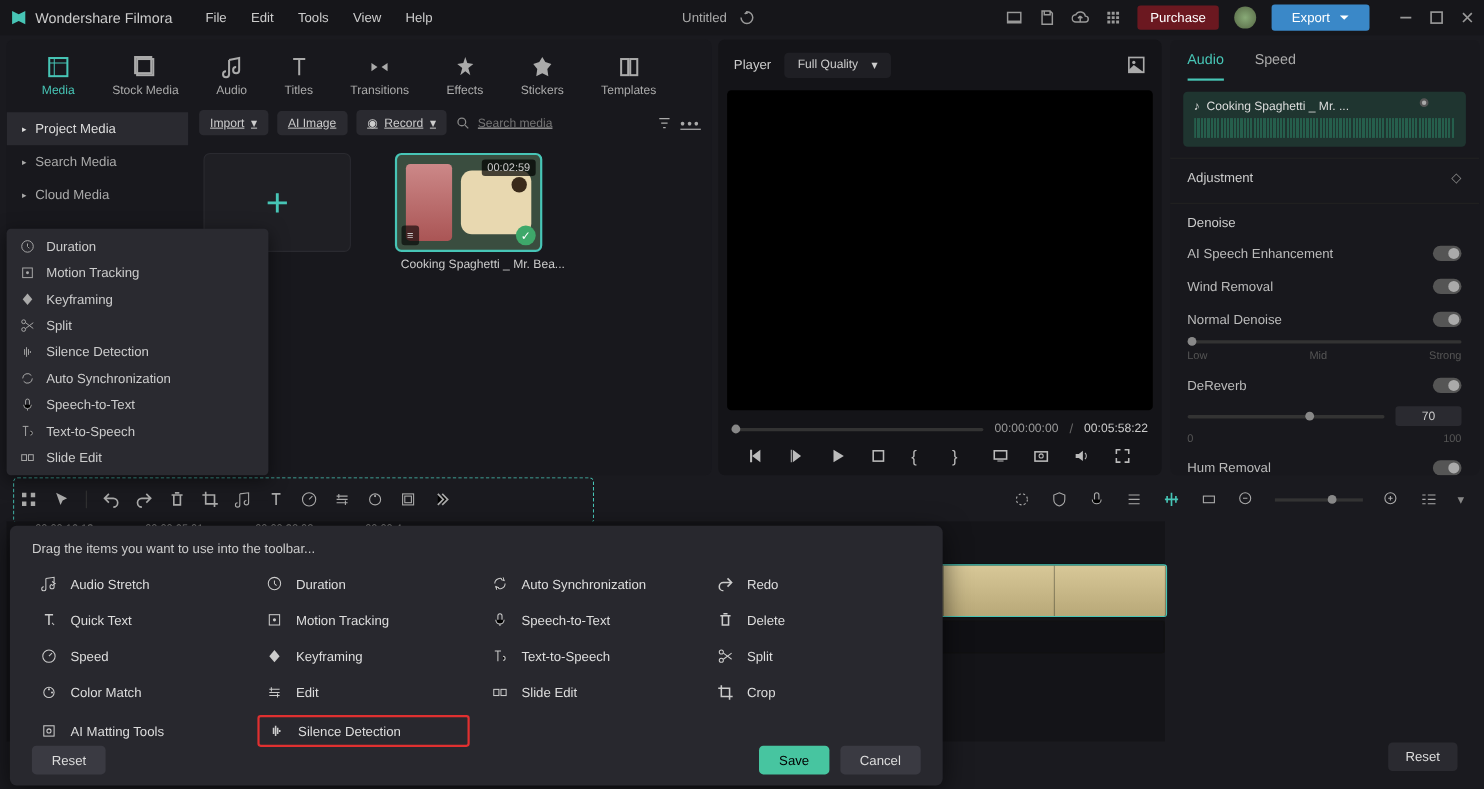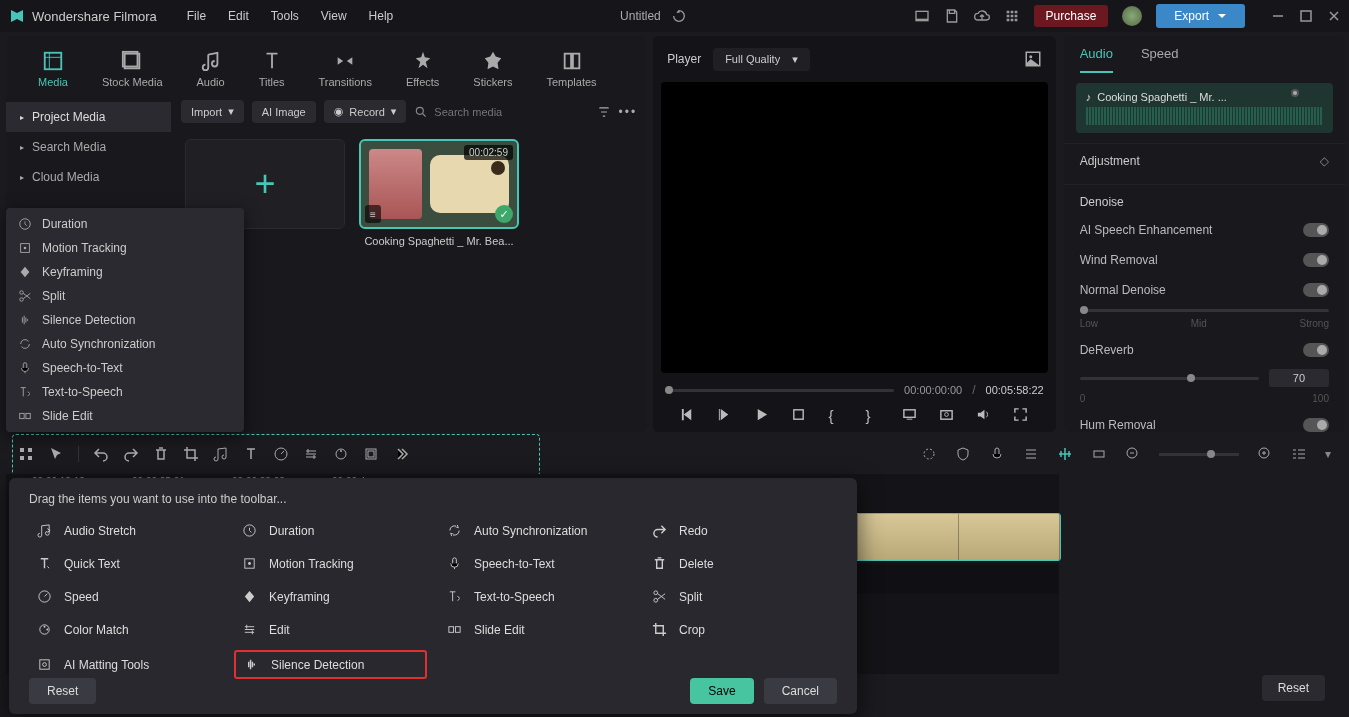--- a/index.html
+++ b/index.html
@@ -30,27 +30,27 @@
 .nav-tab-icon { width: 22px; height: 22px; }
 .nav-tab-label { font-size: 11px; }
 
 .media-body { display: flex; flex: 1; overflow: hidden; }
 .sidebar { width: 165px; padding: 8px 0; }
 .sidebar-item { padding: 8px 14px; display: flex; align-items: center; gap: 8px; color: #aaa; font-size: 12px; cursor: pointer; }
 .sidebar-item.active { background: #2a2a30; color: #ddd; font-weight: 500; }
 .tri { font-size: 8px; }
 
 .browser { flex: 1; display: flex; flex-direction: column; }
-.browser-toolbar { display: flex; align-items: center; gap: 8px; padding: 6px 10px; }
+.browser-toolbar { display: flex; align-items: center; gap: 8px; padding: 6px 10px; text-decoration: underline; }
 .tbtn { background: #2a2a30; padding: 5px 10px; border-radius: 4px; font-size: 11px; color: #ccc; display: flex; align-items: center; gap: 6px; cursor: pointer; }
 .search-wrap { display: flex; align-items: center; gap: 6px; color: #888; }
 .search-input { background: transparent; border: none; color: #888; width: 100px; outline: none; font-size: 11px; }
 .thumbs { display: flex; flex-wrap: wrap; gap: 14px; padding: 10px 14px; }
 .thumb-card { width: 160px; }
-.thumb-img { width: 160px; height: 90px; border-radius: 6px; background: #333; position: relative; overflow: hidden; }
+.thumb-img { width: 134px; height: 90px; border-radius: 6px; background: #333; position: relative; overflow: hidden; }
 .thumb-add { display: flex; align-items: center; justify-content: center; color: #47c5b6; font-size: 36px; background: #1f1f24; border: 1px solid #2a2a30; }
 .thumb-dur { position: absolute; top: 4px; right: 4px; background: rgba(0,0,0,0.7); color: #ccc; font-size: 10px; padding: 2px 5px; border-radius: 3px; }
 .thumb-check { position: absolute; bottom: 4px; right: 4px; width: 18px; height: 18px; border-radius: 50%; background: #3ea86a; display: flex; align-items: center; justify-content: center; color: #fff; font-size: 11px; }
 .thumb-bars { position: absolute; bottom: 4px; left: 4px; width: 16px; height: 18px; background: rgba(0,0,0,0.6); border-radius: 3px; display:flex;align-items:center;justify-content:center;font-size:10px;color:#ccc; }
 .thumb-label { font-size: 11px; color: #ccc; margin-top: 6px; text-align: center; white-space: nowrap; overflow: hidden; text-overflow: ellipsis; }
 .mrbean-thumb { background: #3a4d3f; border: 2px solid #47c5b6; display: flex; }
 .mrfg { flex:1; background: linear-gradient(#c88,#a55); margin:8px 4px 8px 8px; border-radius:4px;}
 .mrface { flex:1.5; background:#e8d8b0; margin:14px 8px 14px 4px; border-radius:10px; position:relative;}
 .mrface::before{content:"";position:absolute;right:4px;top:6px;width:14px;height:14px;border-radius:50%;background:#3a2a1a;}
 

